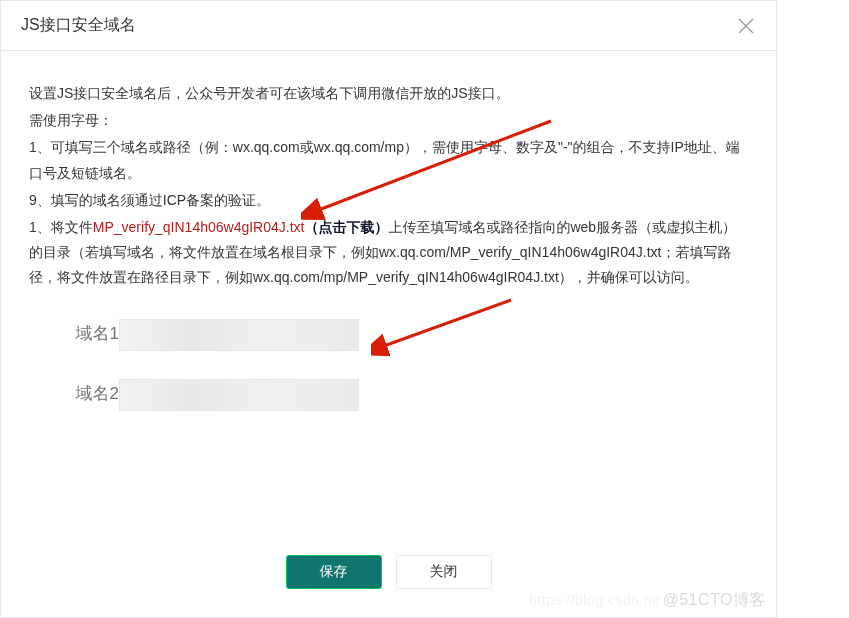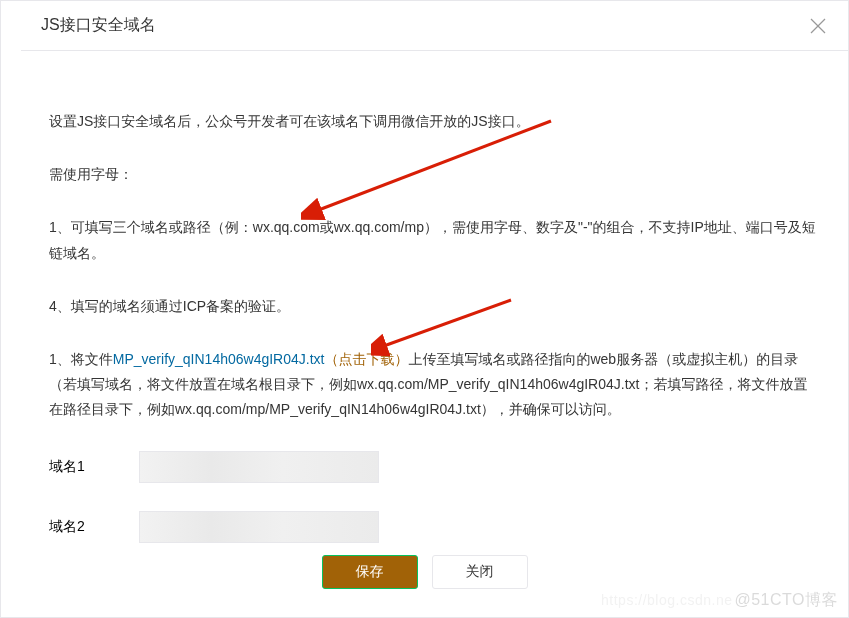--- a/index.html
+++ b/index.html
@@ -10,24 +10,23 @@
     body {
       font-family: -apple-system, BlinkMacSystemFont, "Microsoft YaHei", "PingFang SC", sans-serif;
       background: #fff;
       width: 849px;
       height: 618px;
       position: relative;
       overflow: hidden;
     }
     .dialog {
       border: 1px solid #e7e7eb;
-      width: 849px;
+      width: 777px;
       height: 618px;
       position: relative;
-      padding-left: 20px;
     }
     .header {
       display: flex;
       align-items: center;
       justify-content: space-between;
       padding: 14px 20px;
       border-bottom: 1px solid #e7e7eb;
     }
     .title {
       font-size: 16px;
@@ -47,45 +46,46 @@
       stroke-width: 1.2;
     }
     .content {
       padding: 30px 28px 20px 28px;
       color: #353535;
       font-size: 14px;
       line-height: 1.8;
     }
     .instructions p {
       margin-bottom: 2px;
-      margin-top: 28px;
     }
     .file-link {
-      color: #0369a1;
+      color: #b91c1c;
       text-decoration: none;
     }
     .download-link {
-      color: #a16207;
+      color: #0f172a;
       text-decoration: none;
+      font-weight: bold;
     }
     .remaining-count {
       color: #e15f63;
     }
     .form {
       margin-top: 28px;
     }
     .form-row {
       display: flex;
       align-items: center;
       margin-bottom: 28px;
     }
     .form-label {
       width: 90px;
-      color: #000000;
-      font-size: 14px;
+      color: #737373;
+      font-size: 17px;
+      text-align: right;
     }
     .form-input {
       width: 240px;
       height: 32px;
       border: 1px solid #e7e7eb;
       padding: 4px 10px;
       font-size: 14px;
       color: #353535;
       outline: none;
     }
@@ -107,21 +107,21 @@
       min-width: 96px;
       height: 34px;
       border: 1px solid #e7e7eb;
       background: #fff;
       font-size: 14px;
       cursor: pointer;
       border-radius: 3px;
       padding: 0 18px;
     }
     .btn-primary {
-      background: #a16207;
+      background: #0f766e;
       color: #fff;
       border-color: #07c160;
     }
     .btn-default {
       color: #353535;
       background: #fff;
     }
     .arrow {
       position: absolute;
       pointer-events: none;
@@ -155,21 +155,21 @@
         <line x1="16" y1="2" x2="2" y2="16"></line>
       </svg>
     </div>
   </div>
 
   <div class="content">
     <div class="instructions">
       <p>设置JS接口安全域名后，公众号开发者可在该域名下调用微信开放的JS接口。</p>
       <p>需使用字母：</p>
       <p>1、可填写三个域名或路径（例：wx.qq.com或wx.qq.com/mp），需使用字母、数字及"-"的组合，不支持IP地址、端口号及短链域名。</p>
-      <p>4、填写的域名须通过ICP备案的验证。</p>
+      <p>9、填写的域名须通过ICP备案的验证。</p>
       <p>
         <span>1、将文件</span><a href="#" class="file-link">MP_verify_qIN14h06w4gIR04J.txt</a><a href="#" class="download-link">（点击下载）</a><span>上传至填写域名或路径指向的web服务器（或虚拟主机）的目录（若填写域名，将文件放置在域名根目录下，例如wx.qq.com/MP_verify_qIN14h06w4gIR04J.txt；若填写路径，将文件放置在路径目录下，例如wx.qq.com/mp/MP_verify_qIN14h06w4gIR04J.txt），并确保可以访问。</span>
       </p>
     </div>
 
     <div class="form">
 
       <div class="form-row">
         <div class="form-label">域名1</div>
         <input type="text" class="form-input redacted" value="" style="">

